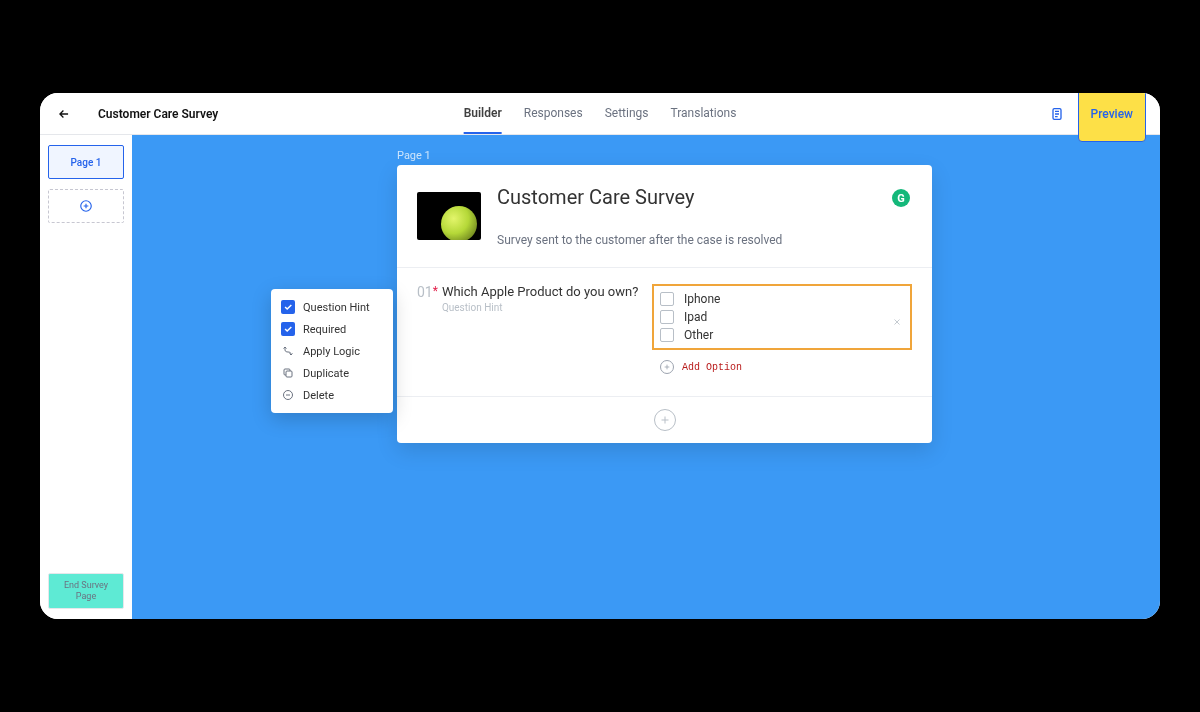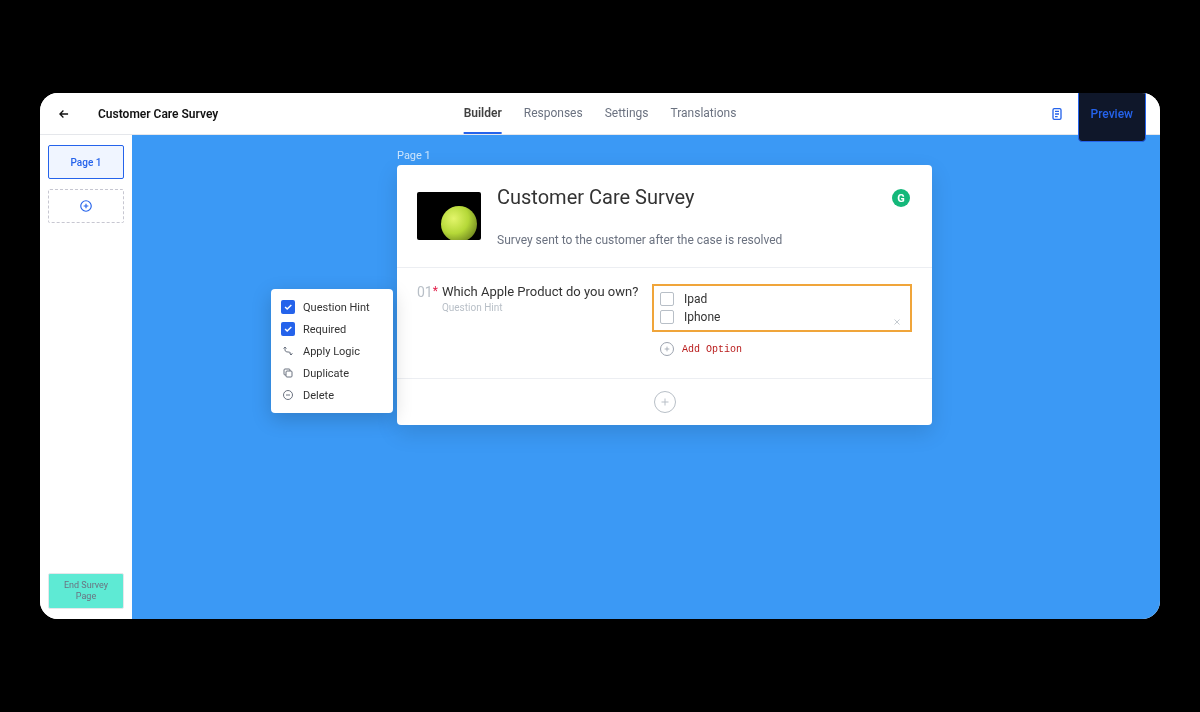--- a/index.html
+++ b/index.html
@@ -86,21 +86,21 @@
       height: 18px;
       color: #2563eb;
       display:inline-flex;
       align-items:center;
       justify-content:center;
       cursor:pointer;
     }
     .preview-btn {
       border: 1px solid #2563eb;
       color: #2563eb;
-      background: #0f172a;
+      background: #fde047;
       font-size: 12px;
       padding: 20px 12px;
       border-radius: 4px;
       cursor: pointer;
       font-weight: 500;
     }
     
     .body {
       flex: 1;
       display: flex;
@@ -475,25 +475,29 @@
           <span class="q-num">01</span>
           <span class="q-star">*</span>
           <div class="q-text-wrap">
             <div class="q-text">Which Apple Product do you own?</div>
             <div class="q-hint">Question Hint</div>
           </div>
           <div class="options-wrap">
             <div class="options-highlight">
               <div class="opt-row">
                 <span class="opt-box"></span>
+                <span class="opt-label">Iphone</span>
+              </div>
+              <div class="opt-row">
+                <span class="opt-box"></span>
                 <span class="opt-label">Ipad</span>
               </div>
               <div class="opt-row">
                 <span class="opt-box"></span>
-                <span class="opt-label">Iphone</span>
+                <span class="opt-label">Other</span>
               </div>
               <span class="opt-x">
                 <svg width="10" height="10" viewBox="0 0 24 24" fill="none" stroke="currentColor" stroke-width="2">
                     <path d="M6 6l12 12M18 6L6 18"></path>
                   </svg>
               </span>
             </div>
             <div class="add-opt">
               <span class="add-opt-icon">
                 <svg width="8" height="8" viewBox="0 0 24 24" fill="none" stroke="currentColor" stroke-width="2.5">

